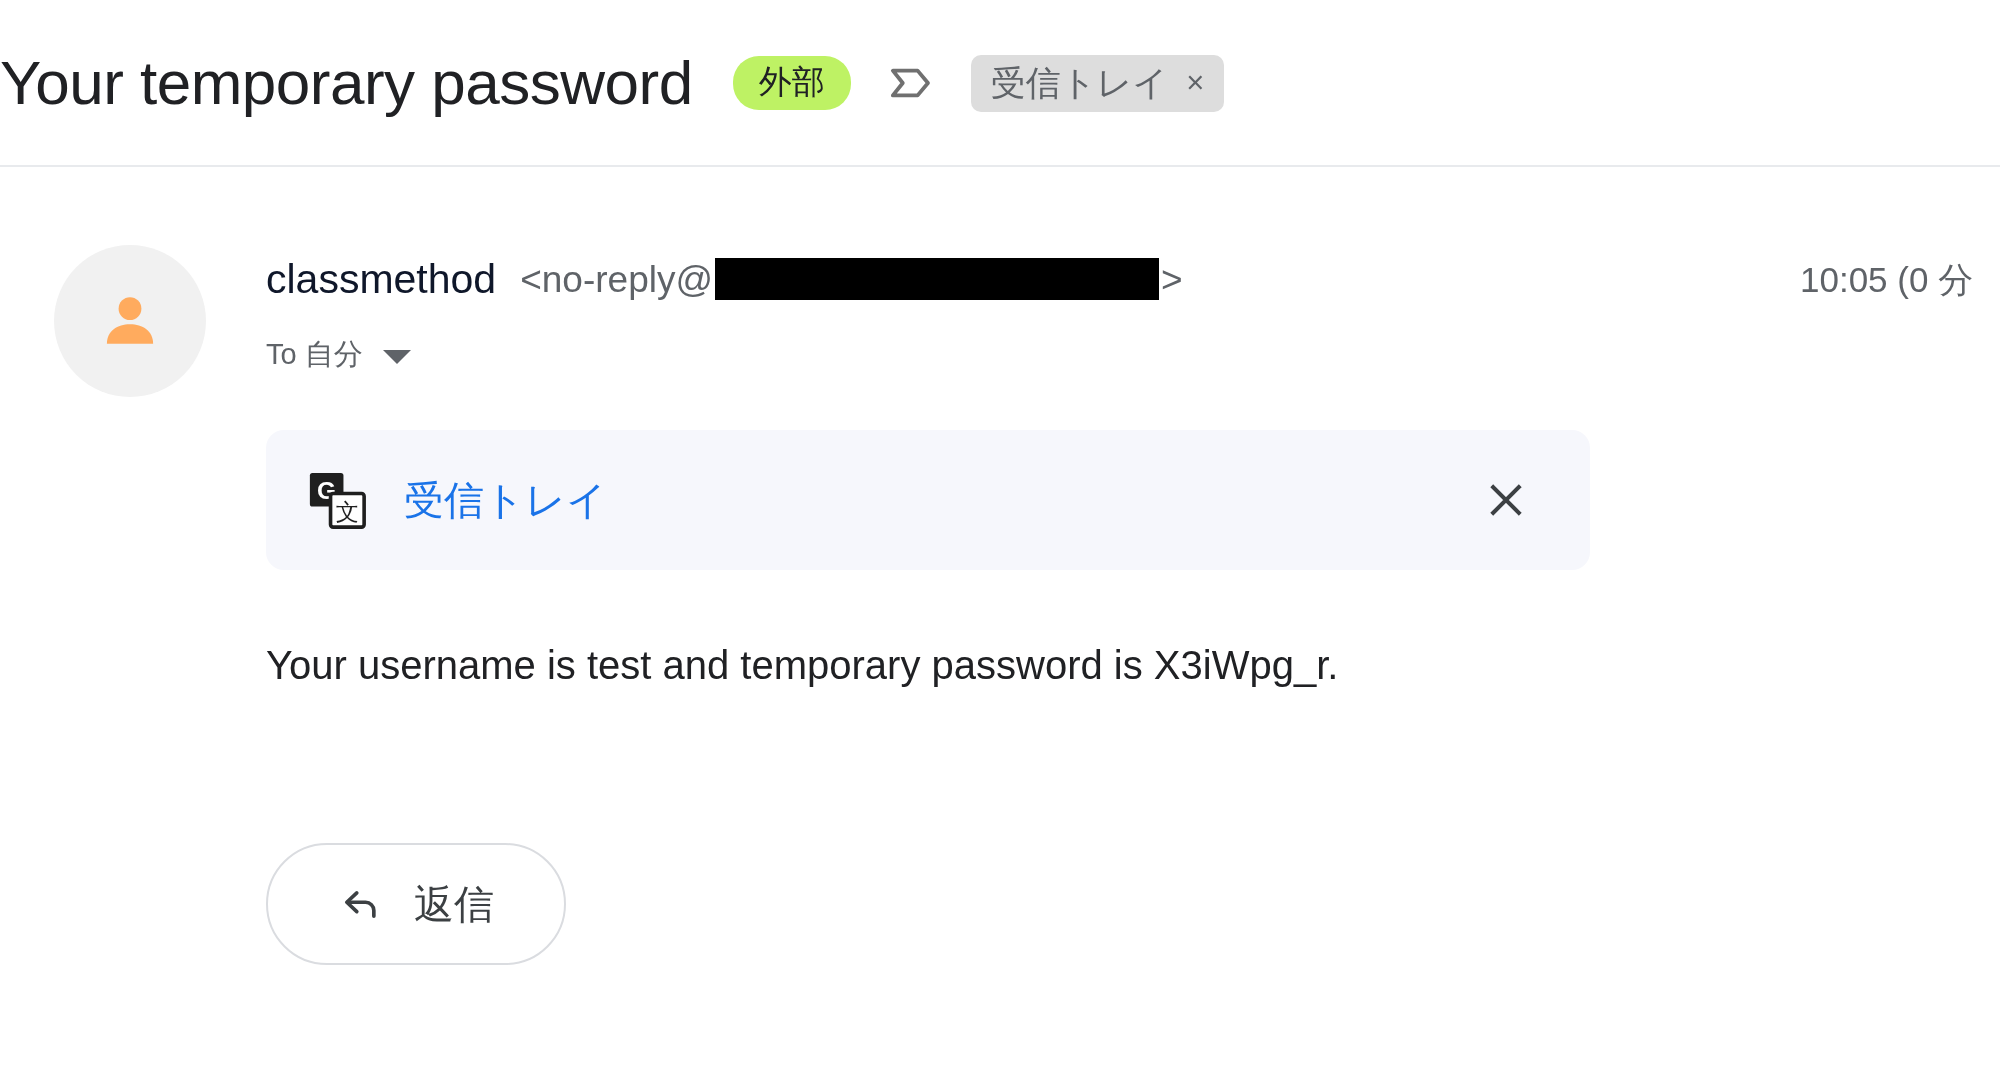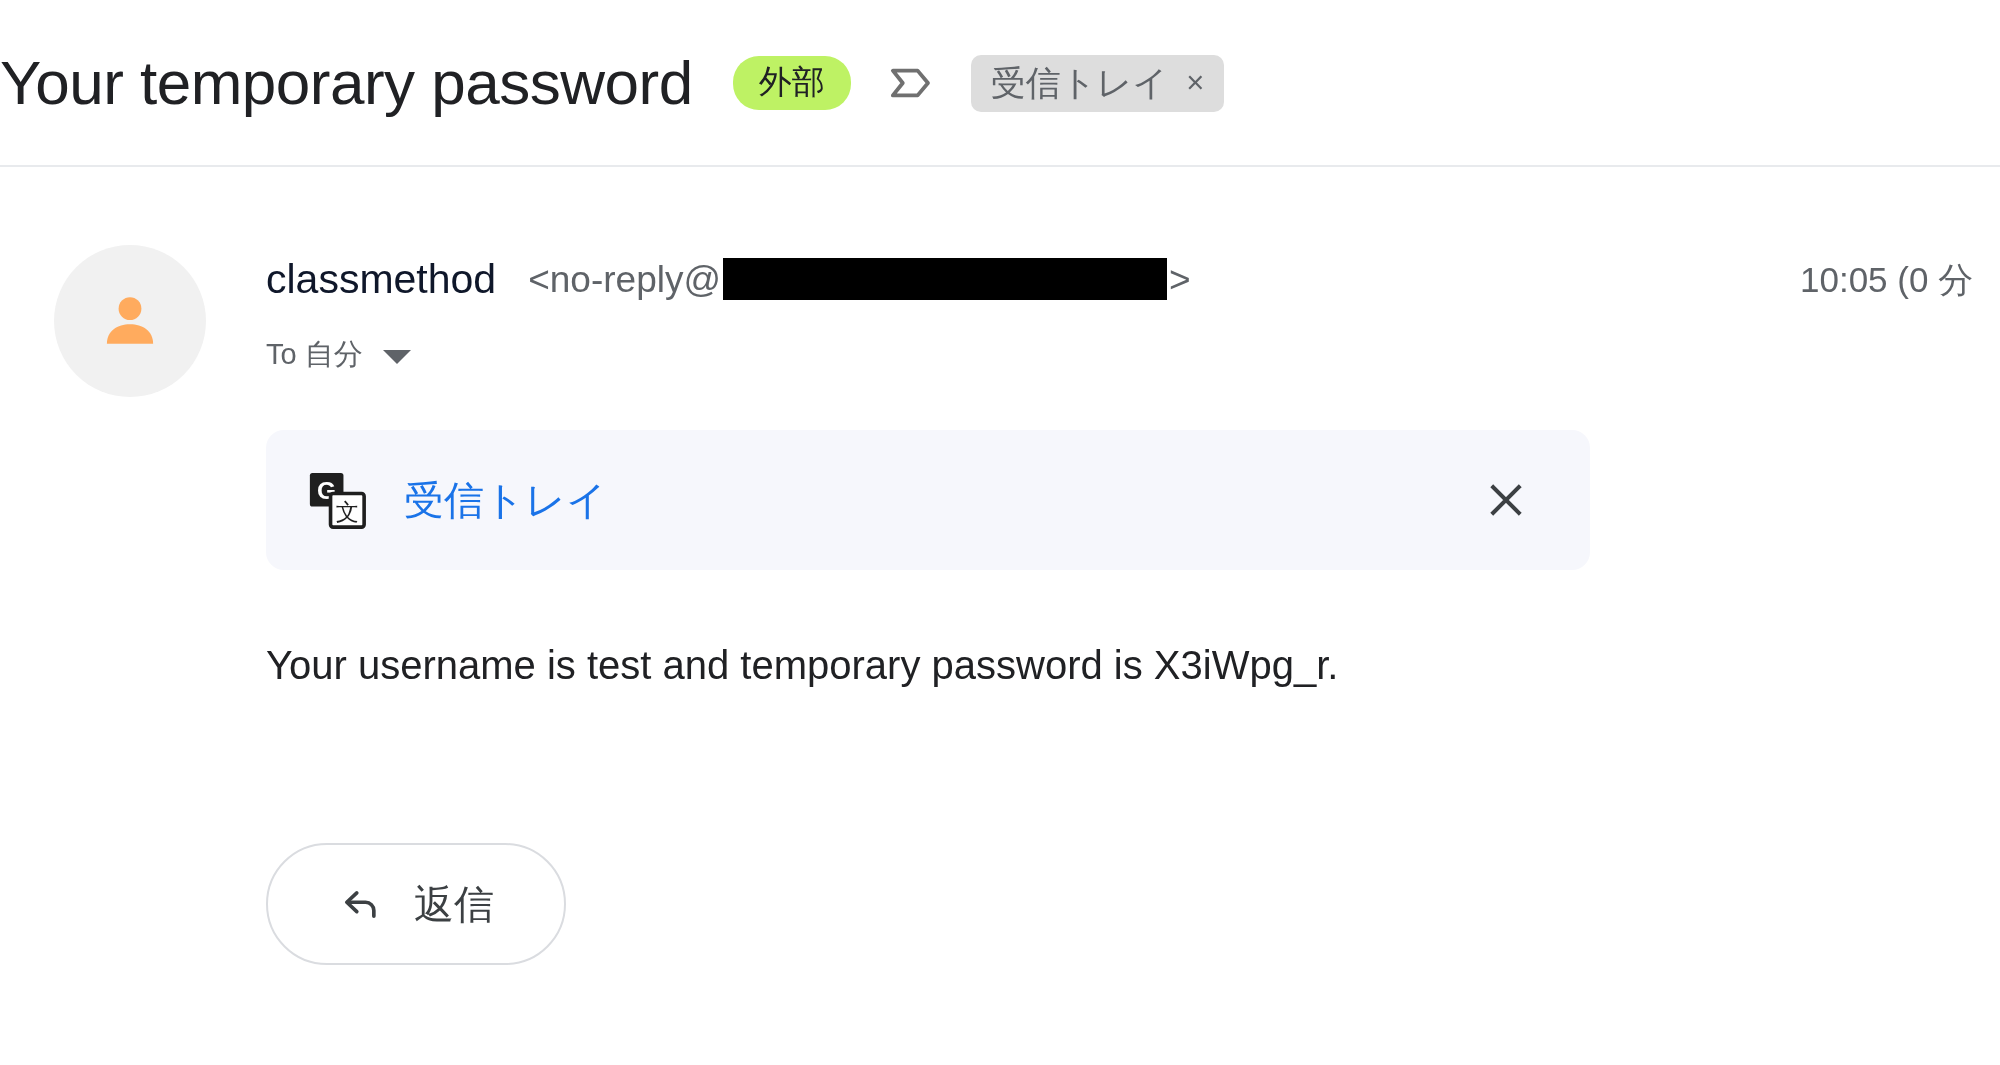--- a/index.html
+++ b/index.html
@@ -120,21 +120,21 @@
   .sender-name {
     font-size: 41px;
     font-weight: 400;
     color: #0f172a;
     line-height: 1;
   }
   .sender-email {
     font-size: 37px;
     color: #5F6368;
     line-height: 1;
-    margin-left: 32px;
+    margin-left: 24px;
     display: flex;
     align-items: center;
   }
   .redacted-bar {
     display: inline-block;
     width: 444px;
     height: 42px;
     background: #000000;
     margin: 0 2px;
     vertical-align: middle;

